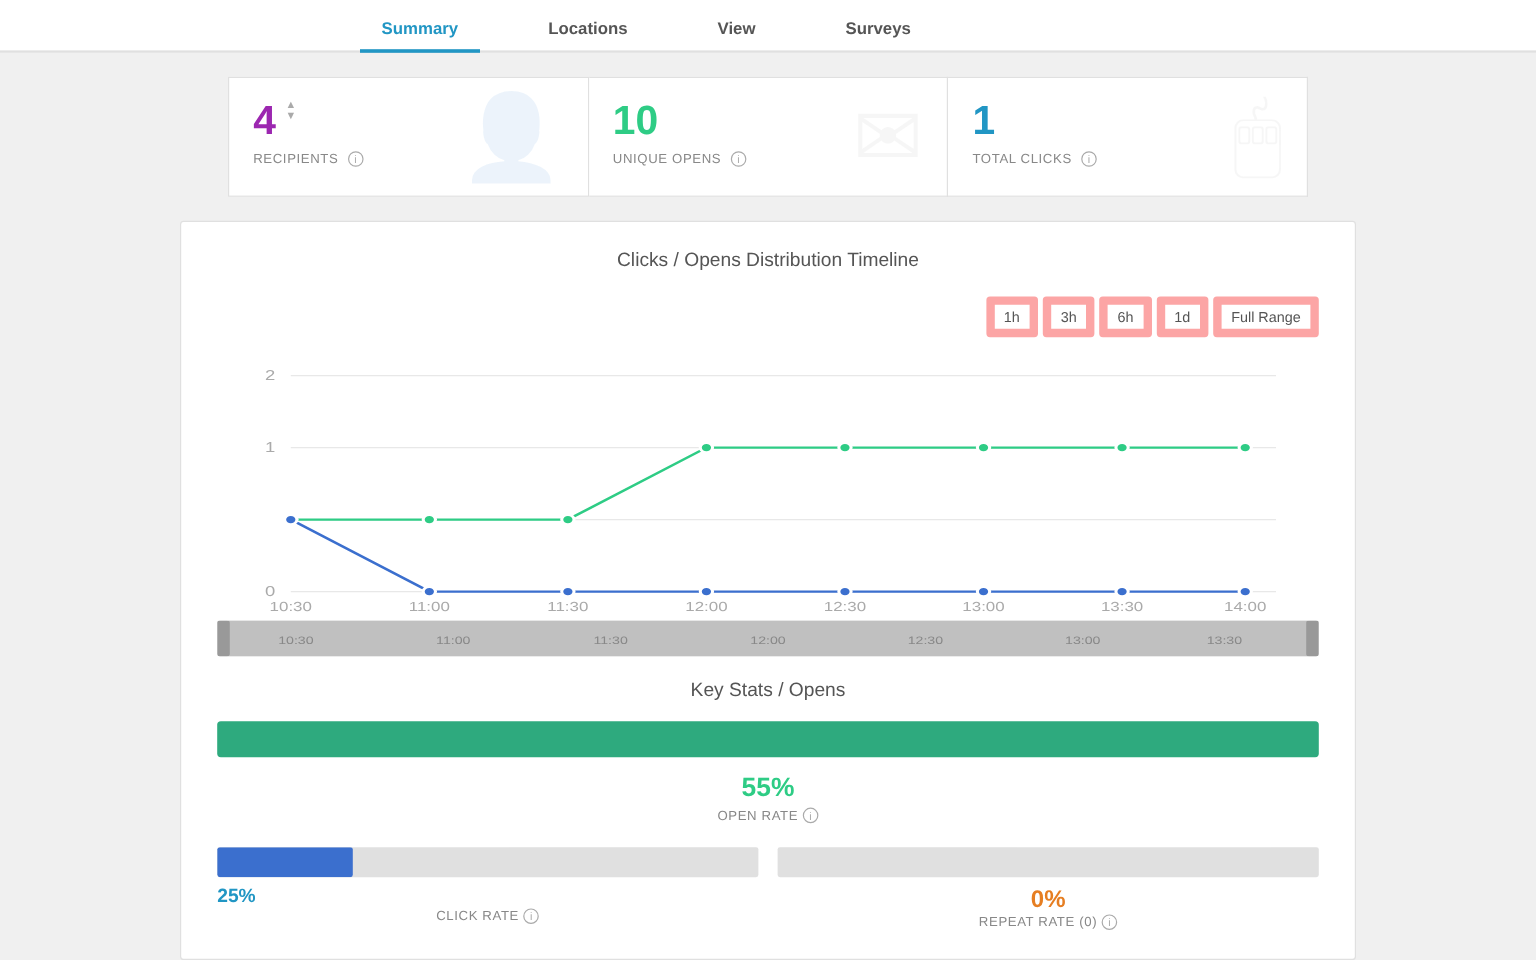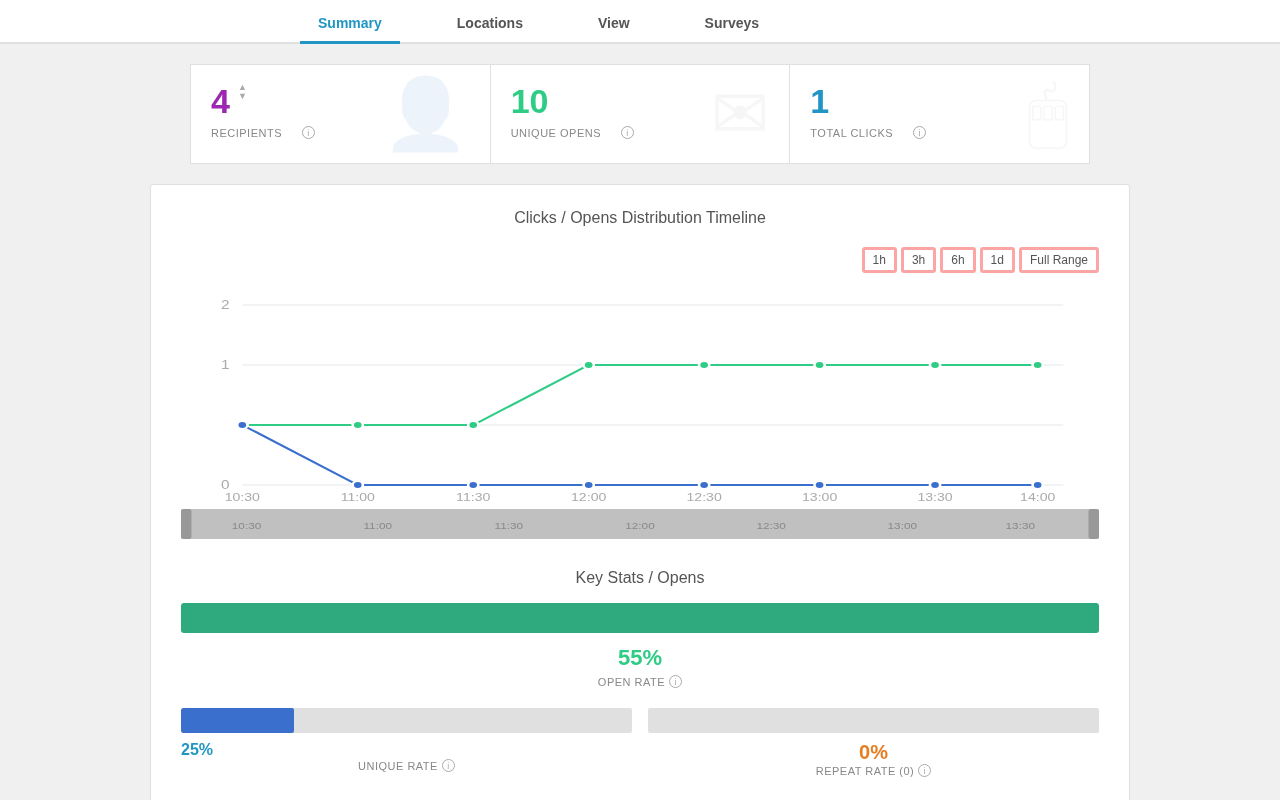--- a/index.html
+++ b/index.html
@@ -66,21 +66,21 @@
     .stat-number.purple { color: #9c27b0; }
     .stat-number.green { color: #2ecc85; }
     .stat-number.blue { color: #2196c4; }
     .stat-label {
       font-size: 11px;
       color: #888;
       letter-spacing: 0.5px;
       margin-top: 6px;
       display: flex;
       align-items: center;
-      gap: 20px;
+      gap: 8px;
     }
     .stat-bg-icon {
       position: absolute;
       right: 20px;
       top: 50%;
       transform: translateY(-50%);
       opacity: 0.08;
       font-size: 70px;
       color: #999;
     }
@@ -130,21 +130,21 @@
 
     .time-range-buttons {
       display: flex;
       justify-content: flex-end;
       gap: 4px;
       margin-bottom: 12px;
     }
     .time-btn {
       padding: 3px 8px;
       font-size: 12px;
-      border: 3px solid #fca5a5;
+      border: 7px solid #fca5a5;
       background: #fff;
       border-radius: 3px;
       cursor: pointer;
       color: #555;
     }
 
     .chart-area {
       position: relative;
       height: 220px;
       margin: 0 10px;
@@ -166,21 +166,21 @@
     .minimap-svg {
       width: 100%;
       height: 100%;
     }
 
     
     .key-stats-title {
       text-align: center;
       font-size: 16px;
       color: #555;
-      margin: 30px 0 16px 0;
+      margin: 20px 0 16px 0;
       font-weight: 400;
     }
 
     .open-rate-bar {
       height: 30px;
       background: #2eaa7e;
       border-radius: 3px;
       width: 100%;
       margin-bottom: 12px;
     }
@@ -388,21 +388,21 @@
     </div>
 
     <div class="click-stats-row">
 
       <div class="click-stat-item">
         <div class="click-bar-bg">
           <div class="click-bar-fill" style="width:25%"></div>
         </div>
         <div class="click-rate-value">25%</div>
         <div class="click-rate-label">
-          <span>UNIQUE RATE</span>
+          <span>CLICK RATE</span>
           <span class="info-icon">i</span>
         </div>
       </div>
 
       <div class="click-stat-item">
         <div class="click-bar-bg">
           <div class="click-bar-fill" style="width:0%; background:#e0e0e0;"></div>
         </div>
         <div class="repeat-rate-value">0%</div>
         <div class="click-rate-label">

